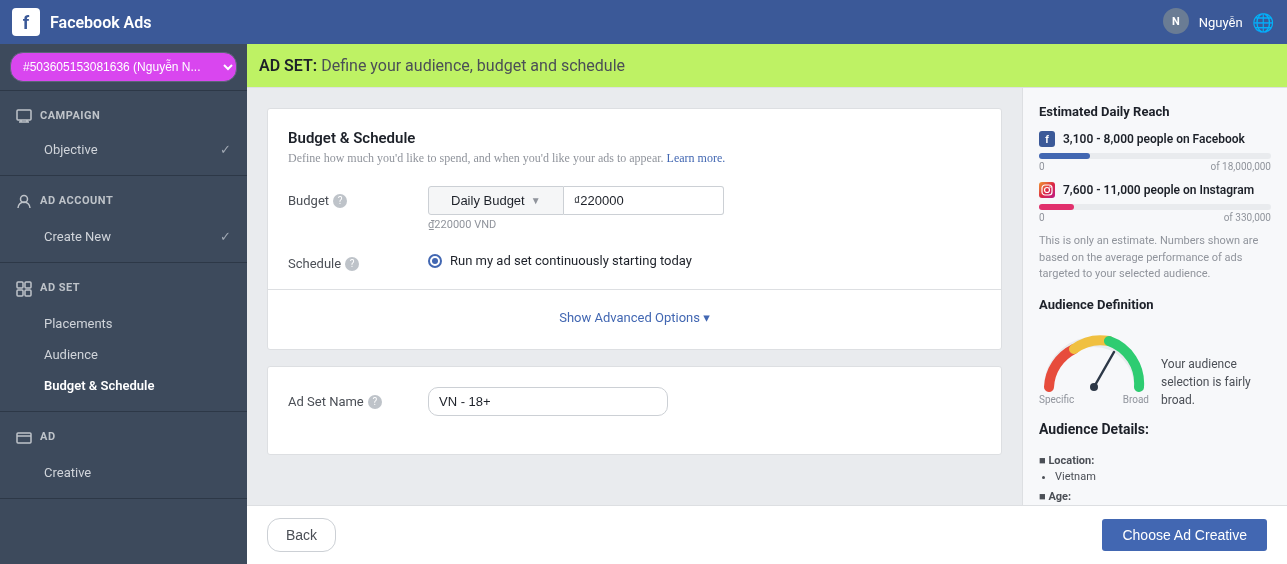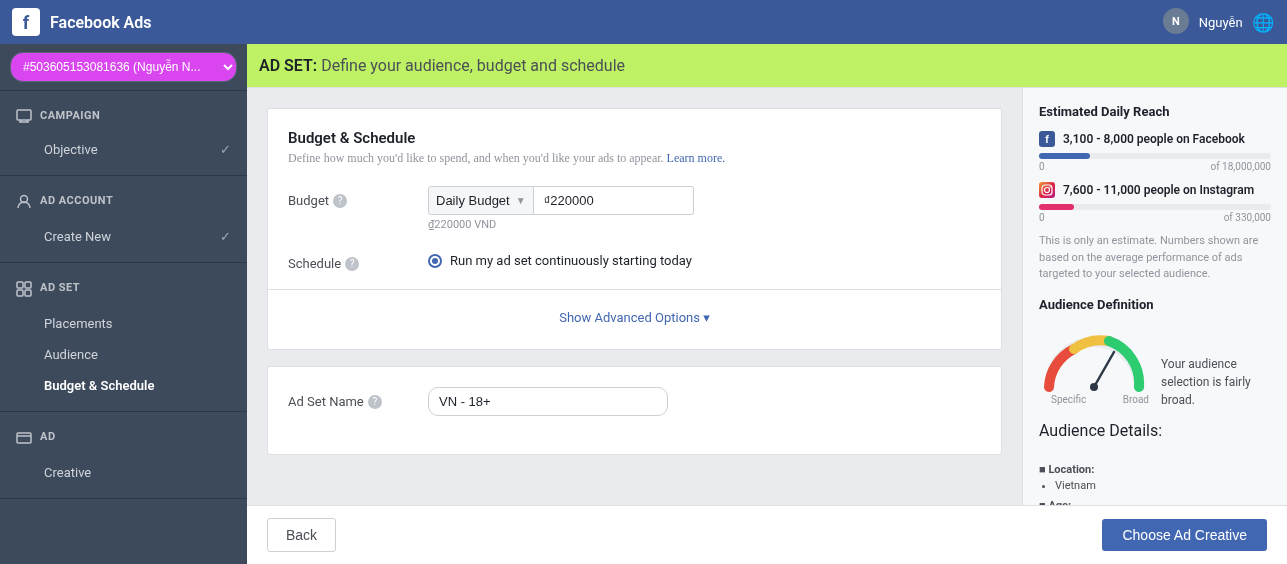--- a/index.html
+++ b/index.html
@@ -42,21 +42,21 @@
     .card-title { font-size: 15px; font-weight: 600; color: #1d2129; margin-bottom: 4px; }
     .card-subtitle { font-size: 12px; color: #90949c; margin-bottom: 20px; font-family: Liberation Serif, serif; }
     .card-subtitle a { color: #4267b2; text-decoration: none; }
 
     
     .form-row { display: flex; align-items: flex-start; margin-bottom: 18px; }
     .form-label { width: 140px; color: #4b4f56; font-size: 13px; padding-top: 7px; display: flex; align-items: center; gap: 4px; flex-shrink: 0; }
     .form-label .info-icon { width: 14px; height: 14px; border-radius: 50%; background: #bec3c9; color: white; font-size: 10px; display: inline-flex; align-items: center; justify-content: center; cursor: pointer; }
     .form-control { flex: 1; }
     .input-group { display: flex; gap: 0; }
-    .select-btn { background: #f5f6f7; border: 1px solid #ccd0d5; border-radius: 3px 0 0 3px; padding: 6px 7px; font-size: 13px; color: #1d2129; cursor: pointer; display: flex; align-items: center; gap: 6px; white-space: nowrap; }
+    .select-btn { background: #f5f6f7; border: 1px solid #ccd0d5; border-radius: 3px 0 0 3px; padding: 6px 22px; font-size: 13px; color: #1d2129; cursor: pointer; display: flex; align-items: center; gap: 6px; white-space: nowrap; }
     .select-btn .arrow { color: #90949c; font-size: 10px; }
     .text-input { border: 1px solid #ccd0d5; border-left: none; border-radius: 0 3px 3px 0; padding: 6px 10px; font-size: 13px; color: #1d2129; width: 160px; }
     .input-hint { font-size: 11px; color: #90949c; margin-top: 3px; }
 
     
     .radio-group { display: flex; flex-direction: column; gap: 8px; padding-top: 4px; }
     .radio-option { display: flex; align-items: center; gap: 8px; cursor: pointer; }
     .radio-circle { width: 14px; height: 14px; border-radius: 50%; border: 2px solid #4267b2; background: white; display: flex; align-items: center; justify-content: center; flex-shrink: 0; }
     .radio-circle.selected::after { content: ''; width: 6px; height: 6px; border-radius: 50%; background: #4267b2; }
     .radio-circle.unselected { border-color: #bec3c9; }
@@ -65,43 +65,43 @@
     .divider { border: none; border-top: 1px solid #dddfe2; margin: 16px -20px; }
 
     
     .show-advanced { color: #4267b2; font-size: 13px; text-align: center; cursor: pointer; padding: 4px; }
 
     
     .name-input { border: 1px solid #ccd0d5; border-radius: 10px; padding: 6px 10px; font-size: 13px; color: #1d2129; width: 240px; }
 
     
     .action-bar { background: white; border-top: 1px solid #dddfe2; padding: 12px 20px; display: flex; justify-content: space-between; align-items: center; flex-shrink: 0; }
-    .btn-back { background: white; border: 1px solid #ccd0d5; border-radius: 3px; padding: 8px 18px; font-size: 14px; color: #4b4f56; cursor: pointer; }
+    .btn-back { background: white; border: 1px solid #ccd0d5; border-radius: 13px; padding: 8px 18px; font-size: 14px; color: #4b4f56; cursor: pointer; }
     .btn-primary { background: #4267b2; border: none; border-radius: 3px; padding: 8px 20px; font-size: 14px; color: white; cursor: pointer; font-weight: 500; }
 
     
     .rp-title { font-size: 13px; font-weight: 700; color: #1d2129; margin-bottom: 12px; }
     .rp-reach-row { display: flex; align-items: center; gap: 8px; margin-bottom: 6px; }
     .fb-icon { width: 16px; height: 16px; border-radius: 3px; background: #3b5998; color: white; font-size: 10px; font-weight: 700; display: inline-flex; align-items: center; justify-content: center; }
     .ig-icon { width: 16px; height: 16px; border-radius: 3px; background: linear-gradient(135deg, #f09433, #e6683c, #dc2743, #cc2366, #bc1888); color: white; font-size: 8px; font-weight: 700; display: inline-flex; align-items: center; justify-content: center; }
     .reach-text { font-size: 12px; color: #1d2129; font-weight: 600; }
     .progress-bar-wrap { margin-bottom: 4px; }
     .progress-bar-bg { height: 6px; background: #e9ebee; border-radius: 3px; margin-bottom: 2px; }
     .progress-bar-fill { height: 6px; border-radius: 3px; }
     .progress-labels { display: flex; justify-content: space-between; font-size: 10px; color: #90949c; margin-bottom: 10px; }
     .rp-note { font-size: 11px; color: #90949c; line-height: 1.5; margin-bottom: 14px; }
 
     
     .gauge-container { display: flex; gap: 12px; align-items: center; margin-bottom: 12px; }
     .gauge-wrap { position: relative; width: 110px; height: 65px; }
-    .gauge-labels { display: flex; justify-content: space-between; font-size: 10px; color: #90949c; margin-top: 2px; margin-left: 12px; }
+    .gauge-labels { display: flex; justify-content: space-between; font-size: 10px; color: #90949c; margin-top: 2px; }
     .gauge-note { font-size: 12px; color: #4b4f56; flex: 1; line-height: 1.5; margin-top: 31px; }
 
     
-    .audience-details-title { font-size: 16px; font-weight: 400; color: #1d2129; margin-bottom: 22px; }
+    .audience-details-title { font-size: 14px; font-weight: 700; color: #1d2129; margin-bottom: 16px; }
     .audience-detail-item { font-size: 11px; color: #4b4f56; margin-bottom: 3px; line-height: 1.5; }
     .audience-detail-item ul { padding-left: 16px; }
 
     
     ::-webkit-scrollbar { width: 6px; }
     ::-webkit-scrollbar-track { background: #f1f1f1; }
     ::-webkit-scrollbar-thumb { background: #ccd0d5; border-radius: 3px; }
   </style>
 </head>
 <body>

